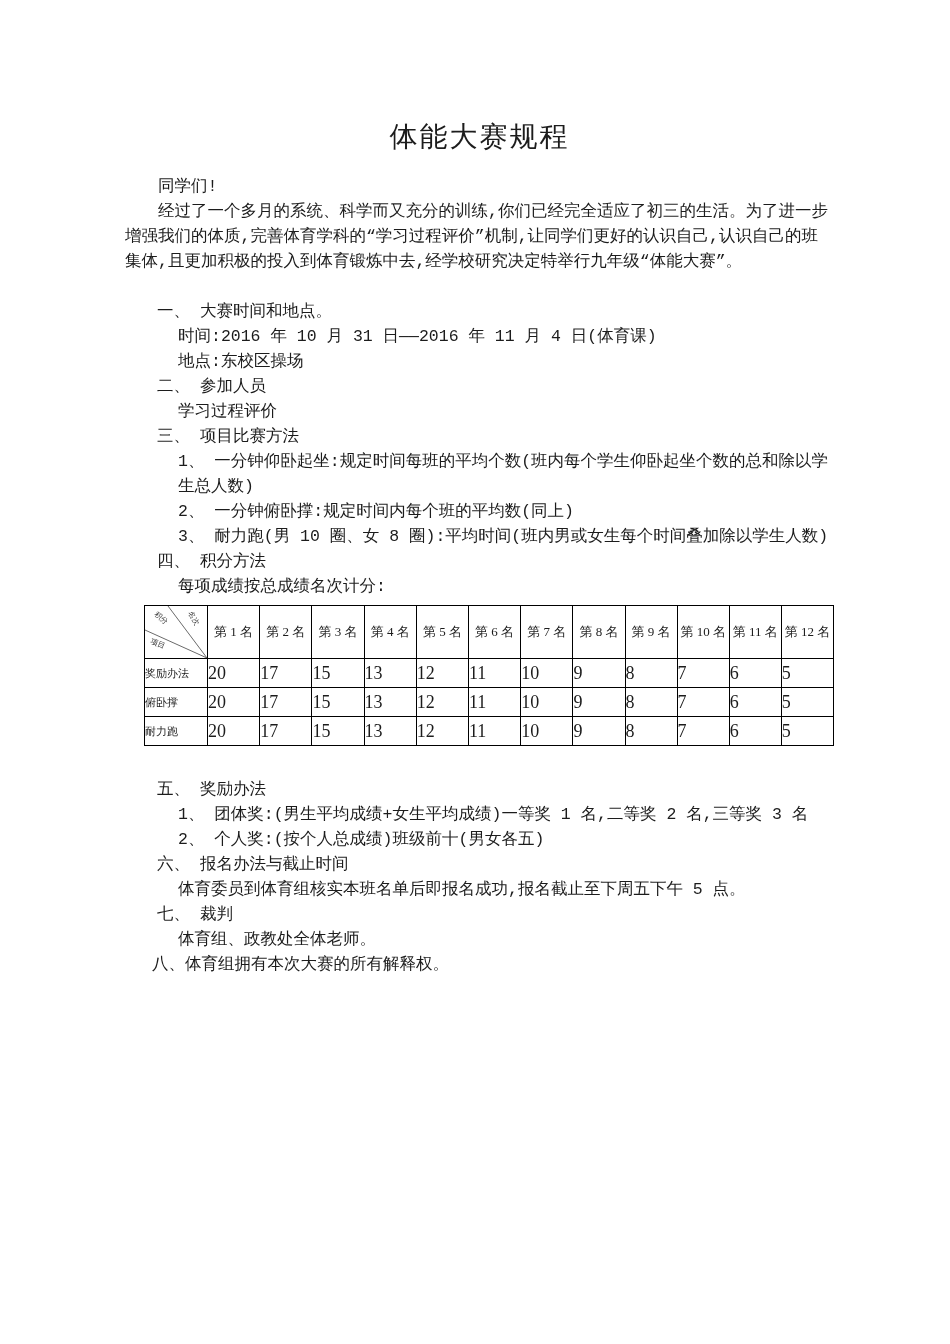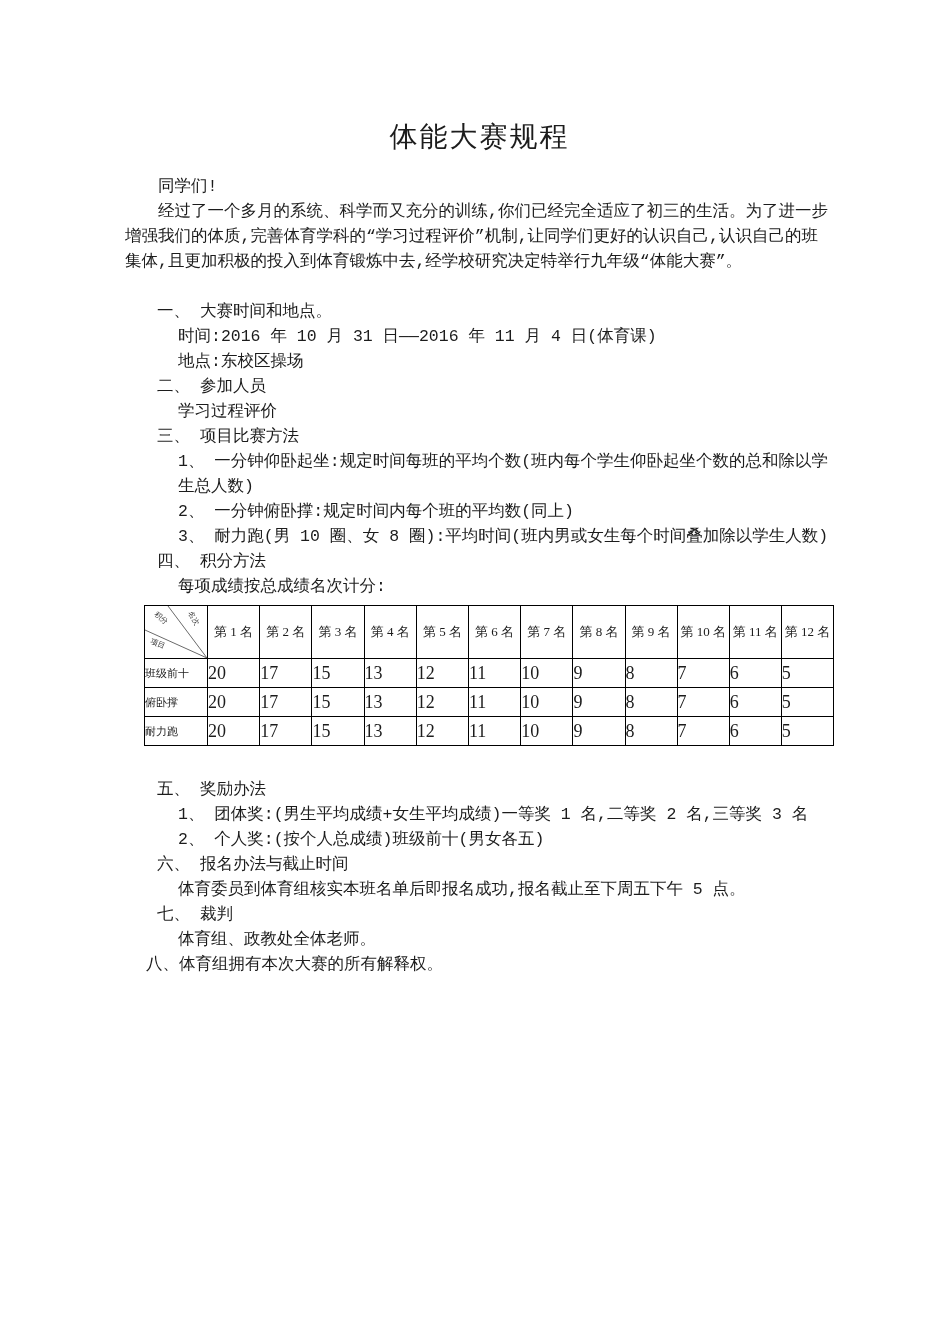--- a/index.html
+++ b/index.html
@@ -19,21 +19,21 @@
     font-size: 28px; font-weight: 400;
     text-align: center; letter-spacing: 2px;
     margin: 0 0 18px 0;
   }
   p { margin: 0; }
   .body-text { font-size: 16.5px; line-height: 25px; font-family: Liberation Mono, monospace; }
   .indent2 { text-indent: 33px; }
   .blank-line { height: 25px; }
   .sec-heading { margin-left: 32px; }
   .sec-line { margin-left: 53px; }
-  .sec-eight { margin-left: 21px; }
+  .sec-eight { margin-left: 27px; }
   .post-table-gap { height: 31px; }
 
   table.score-table {
     border-collapse: collapse;
     table-layout: fixed;
     margin: 6px 0 0 19px;
   }
   .score-table td {
     border: 1px solid #000000;
     padding: 0;
@@ -102,21 +102,21 @@
       <td class="col-h">第 5 名</td>
       <td class="col-h">第 6 名</td>
       <td class="col-h">第 7 名</td>
       <td class="col-h">第 8 名</td>
       <td class="col-h">第 9 名</td>
       <td class="col-h">第 10 名</td>
       <td class="col-h">第 11 名</td>
       <td class="col-h">第 12 名</td>
     </tr>
     <tr>
-      <td class="row-label">班级前十</td>
+      <td class="row-label">奖励办法</td>
       <td class="val">20</td>
       <td class="val">17</td>
       <td class="val">15</td>
       <td class="val">13</td>
       <td class="val">12</td>
       <td class="val">11</td>
       <td class="val">10</td>
       <td class="val">9</td>
       <td class="val">8</td>
       <td class="val">7</td>

